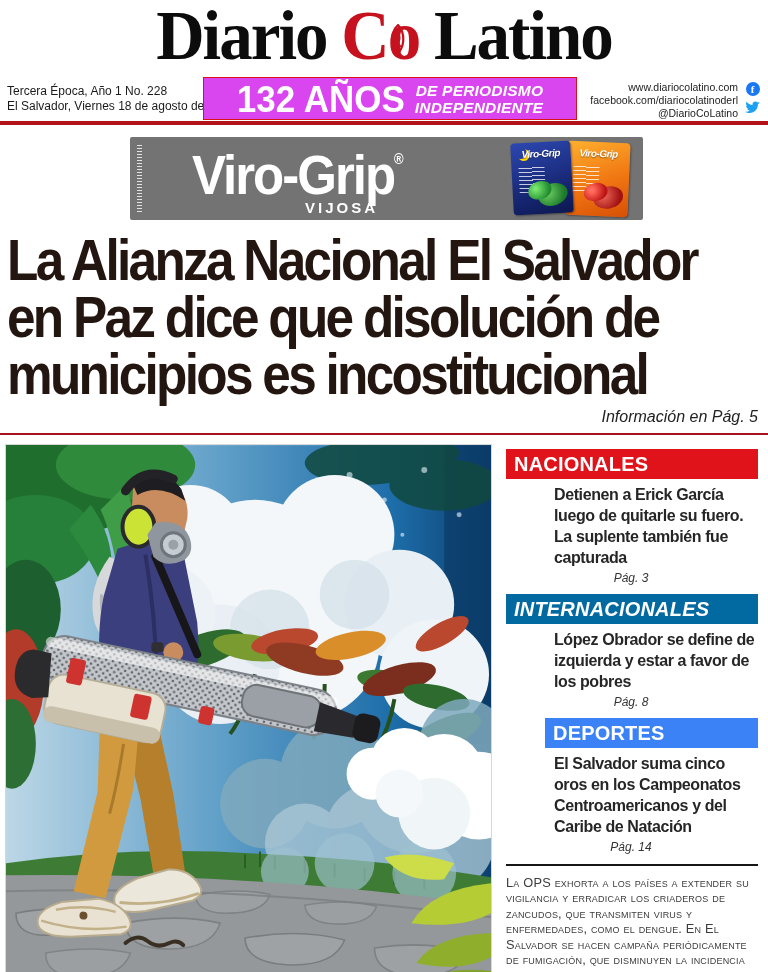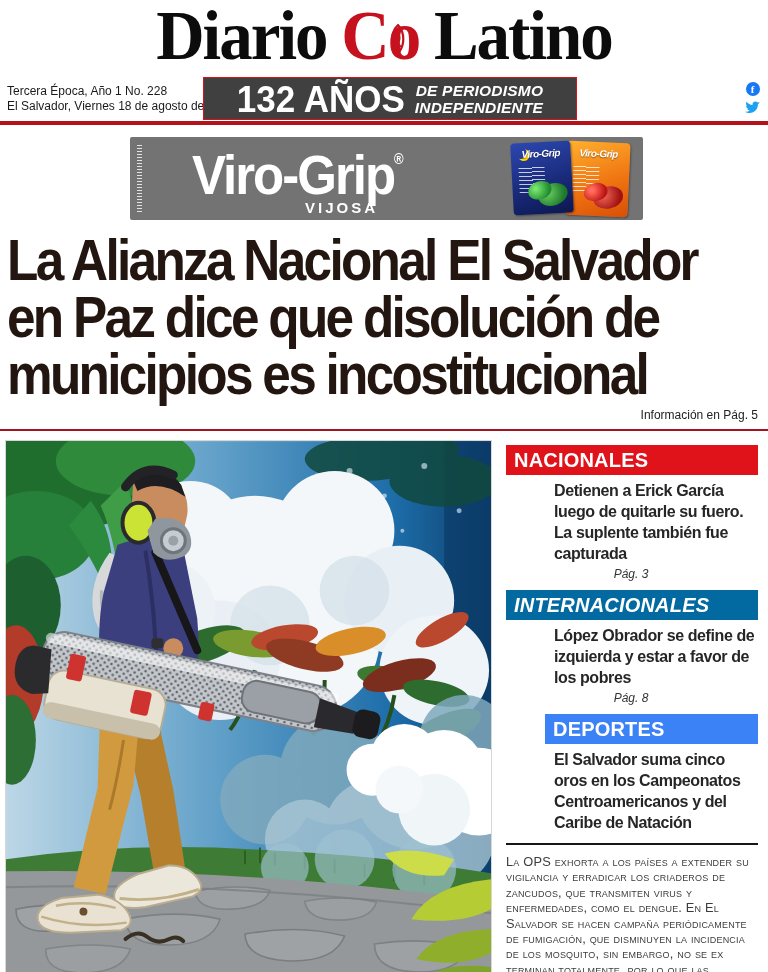--- a/index.html
+++ b/index.html
@@ -19,21 +19,21 @@
   .mast-accent { color:#c6121f; position:relative; }
   .mast-bird {
     position:absolute; left:46px; top:26px; width:22px; height:30px;
   }
   .edition-block {
     position:absolute; left:7px; top:84px; font-size:12px; line-height:15px;
     color:#1a1a1a;
   }
   .anniv-banner {
     position:absolute; left:204px; top:78px; width:372px; height:41px;
-    background:#404040; display:flex; align-items:center; justify-content:center;
+    background:#d946ef; display:flex; align-items:center; justify-content:center;
     gap:10px; box-shadow:0 0 0 1px #dc1118;
   }
   .anniv-years {
     color:#ffffff; font-weight:700; font-size:35px; letter-spacing:0px;
     white-space:nowrap; transform:scaleY(1.05);
   }
   .anniv-sub { display:flex; flex-direction:column; align-items:flex-end; }
   .anniv-sub div {
     color:#ffffff; font-weight:700; font-size:15.5px; line-height:17px;
     letter-spacing:.2px; white-space:nowrap; font-style:italic;
@@ -110,21 +110,21 @@
   }
   
   .headline { padding:10px 16px 0 7px; }
   .headline-line {
     font-size:57px; line-height:57px; font-weight:700; letter-spacing:-3px;
     color:#231610; white-space:nowrap; transform:scaleX(.9);
     transform-origin:0 50%;
   }
   .kicker {
     text-align:right; padding-right:10px; margin-top:5px;
-    font-size:12px; color:#222;
+    font-size:16px; font-style:italic; color:#222;
   }
   .thin-rule { height:2px; background:#a5141b; margin-top:7px; }
   
   .main { display:flex; margin-top:9px; align-items:flex-start; }
   .photo-wrap { width:487px; margin-left:5px; flex:none; line-height:0; }
   .photo-wrap svg { border:1px solid #d7d7d7; }
   .sidebar { flex:1; padding:5px 10px 0 14px; }
   .sec-banner {
     height:30px; line-height:30px; padding-left:8px; margin-bottom:5px;
     color:#ffffff; font-weight:700; font-size:20px; letter-spacing:.2px;
@@ -164,20 +164,25 @@
     </div>
 
     <div class="anniv-banner">
       <div class="anniv-years">132 AÑOS</div>
       <div class="anniv-sub">
         <div>DE PERIODISMO</div>
         <div>INDEPENDIENTE</div>
       </div>
     </div>
 
+    <div class="links-block">
+      <div>www.diariocolatino.com</div>
+      <div>facebook.com/diariocolatinoderl</div>
+      <div>@DiarioCoLatino</div>
+    </div>
     <div class="social-col">
       <div class="fb-icon"></div>
       <svg width="15" height="13" viewBox="0 0 16 13">
         <path fill="#1da1f2" d="M16 1.5c-.6.3-1.2.5-1.9.6.7-.4 1.2-1.1 1.4-1.8-.6.4-1.3.7-2.1.8C12.8.4 12 0 11.1 0 9.4 0 8 1.4 8 3.1c0 .2 0 .5.1.7C5.5 3.7 3.1 2.4 1.5.4 1.2 1 1.1 1.5 1.1 2.1c0 1.1.5 2 1.4 2.6-.5 0-1-.2-1.4-.4v.1c0 1.5 1.1 2.8 2.5 3.1-.3.1-.5.1-.8.1-.2 0-.4 0-.6-.1.4 1.2 1.5 2.1 2.9 2.2-1.1.8-2.4 1.3-3.9 1.3H0c1.4.9 3.1 1.4 4.8 1.4 5.8 0 9-4.8 9-9v-.4c.6-.4 1.2-1 1.6-1.6-.4.3-1 .5-1.4.6z"></path>
       </svg>
     </div>
   </div>
 
   <div class="header-rule"></div>
 
@@ -411,19 +416,20 @@
       <div class="sec-banner sec-red">NACIONALES</div>
       <div class="sec-story">Detienen a Erick García luego de quitarle su fuero. La suplente también fue capturada</div>
       <div class="sec-page">Pág. 3</div>
 
       <div class="sec-banner sec-blue">INTERNACIONALES</div>
       <div class="sec-story">López Obrador se define de izquierda y estar a favor de los pobres</div>
       <div class="sec-page">Pág. 8</div>
 
       <div class="sec-banner sec-green">DEPORTES</div>
       <div class="sec-story">El Salvador suma cinco oros en los Campeonatos Centroamericanos y del Caribe de Natación</div>
+      <div class="sec-page">Pág. 14</div>
 
       <div class="caption-rule"></div>
       <p class="photo-caption">La OPS exhorta a los países a extender su vigilancia y erradicar los criaderos de zancudos, que transmiten virus y enfermedades, como el dengue. En El Salvador se hacen campaña periódicamente de fumigación, que disminuyen la incidencia de los mosquito, sin embargo, no se ex terminan totalmente, por lo que las enfermedades se propagan rápidamente. Foto Diario Co Latino/ Cortesía.</p>
     </div>
   </div>
 
 </div>
 
 </body></html>

